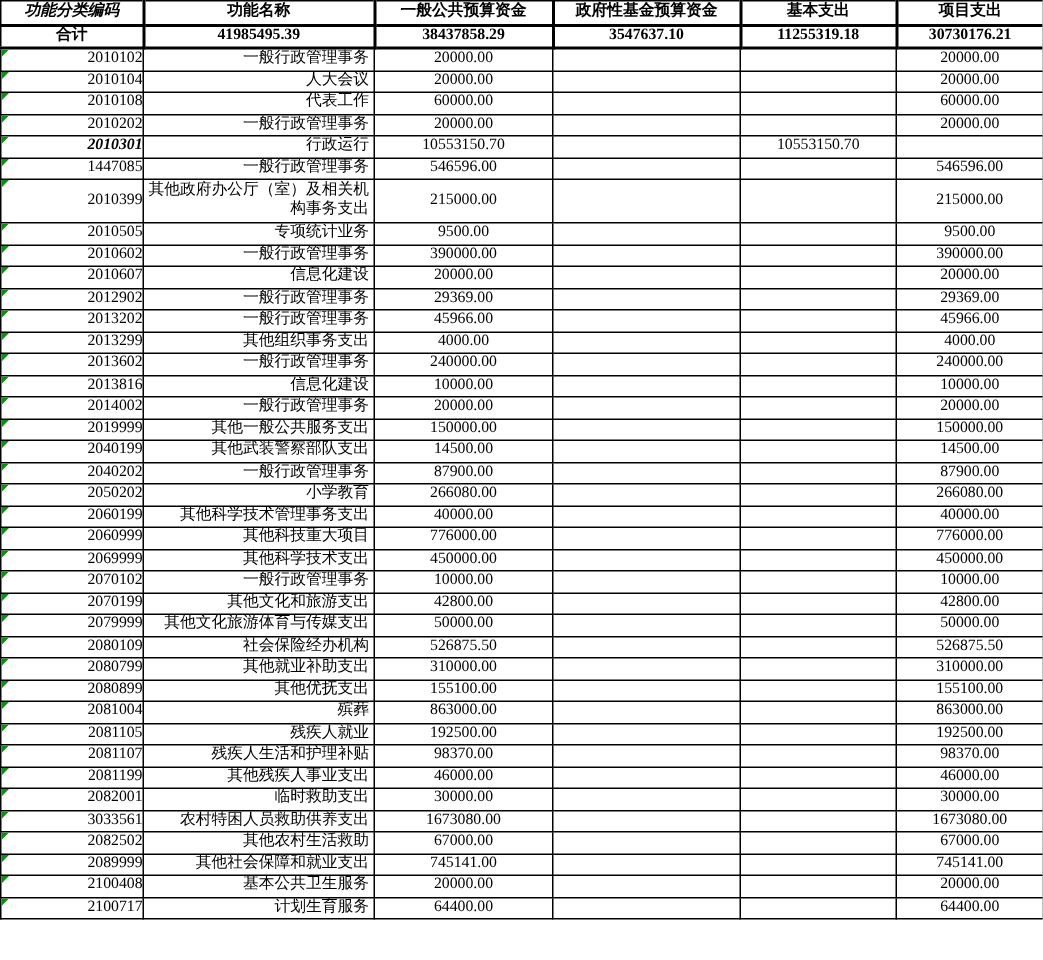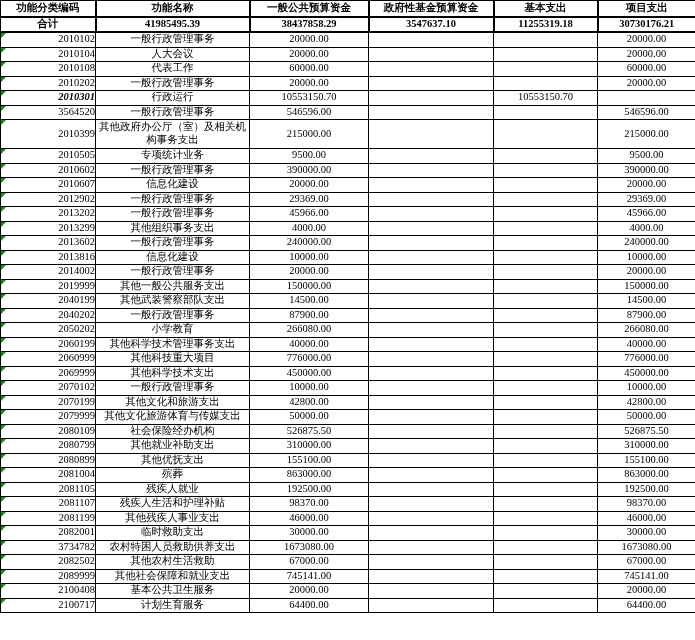--- a/index.html
+++ b/index.html
@@ -16,32 +16,32 @@
     border:1px solid #000;
     font-size:10.5px; line-height:1.2;
     padding:0; overflow:hidden; white-space:nowrap;
     font-weight:normal;
     vertical-align:middle;
   }
   tr.hdr th {
     height:15px; font-weight:bold; text-align:center;
     border-width:1px 2px 2px 2px;
   }
-  tr.hdr th:first-child { border-left-width:1px; }
+  tr.hdr th:first-child { border-left-width:1px;font-style:italic; }
   tr.hdr th:last-child  { border-right-width:1px; }
   tr.total td {
     height:13px; font-weight:bold; text-align:center;
     border-width:2px 2px 2px 2px;
   }
   tr.total td:first-child { border-left-width:1px;margin-left:16px; }
   tr.total td:last-child  { border-right-width:1px;margin-left:37px; }
   tr.data td { height:13.5px; }
   tr.data.tall td { height:28px; white-space:normal; }
   td.c-code { text-align:right; position:relative; }
-  td.c-name { text-align:center; padding:0 3px; }
+  td.c-name { text-align:right; padding:0 3px; }
   td.c-num  { text-align:center; }
   td.code-bold { font-weight:bold;font-style:italic; }
   .tri {
     position:absolute; top:0; left:0; width:0; height:0;
     border-top:5px solid #168a16;
     border-right:5px solid transparent;
   }
 </style>
 </head>
 <body>
@@ -108,21 +108,21 @@
       </tr>
       <tr class="data">
         <td class="c-code code-bold"><span class="tri" style="border-top-color: rgb(22, 138, 22);"></span><span>2010301</span></td>
         <td class="c-name">行政运行</td>
         <td class="c-num">10553150.70</td>
         <td class="c-num"></td>
         <td class="c-num">10553150.70</td>
         <td class="c-num"></td>
       </tr>
       <tr class="data">
-        <td class="c-code"><span class="tri" style="border-top-color: rgb(22, 138, 22);"></span><span>3564520</span></td>
+        <td class="c-code"><span class="tri" style="border-top-color: rgb(22, 138, 22);"></span><span>1447085</span></td>
         <td class="c-name">一般行政管理事务</td>
         <td class="c-num">546596.00</td>
         <td class="c-num"></td>
         <td class="c-num"></td>
         <td class="c-num">546596.00</td>
       </tr>
       <tr class="data tall">
         <td class="c-code"><span class="tri" style="border-top-color: rgb(22, 138, 22);"></span><span>2010399</span></td>
         <td class="c-name">其他政府办公厅（室）及相关机构事务支出</td>
         <td class="c-num">215000.00</td>
@@ -340,21 +340,21 @@
       </tr>
       <tr class="data">
         <td class="c-code"><span class="tri" style="border-top-color: rgb(22, 138, 22);"></span><span>2082001</span></td>
         <td class="c-name">临时救助支出</td>
         <td class="c-num">30000.00</td>
         <td class="c-num"></td>
         <td class="c-num"></td>
         <td class="c-num">30000.00</td>
       </tr>
       <tr class="data">
-        <td class="c-code"><span class="tri" style="border-top-color: rgb(22, 138, 22);"></span><span>3734782</span></td>
+        <td class="c-code"><span class="tri" style="border-top-color: rgb(22, 138, 22);"></span><span>3033561</span></td>
         <td class="c-name">农村特困人员救助供养支出</td>
         <td class="c-num">1673080.00</td>
         <td class="c-num"></td>
         <td class="c-num"></td>
         <td class="c-num">1673080.00</td>
       </tr>
       <tr class="data">
         <td class="c-code"><span class="tri" style="border-top-color: rgb(22, 138, 22);"></span><span>2082502</span></td>
         <td class="c-name">其他农村生活救助</td>
         <td class="c-num">67000.00</td>

